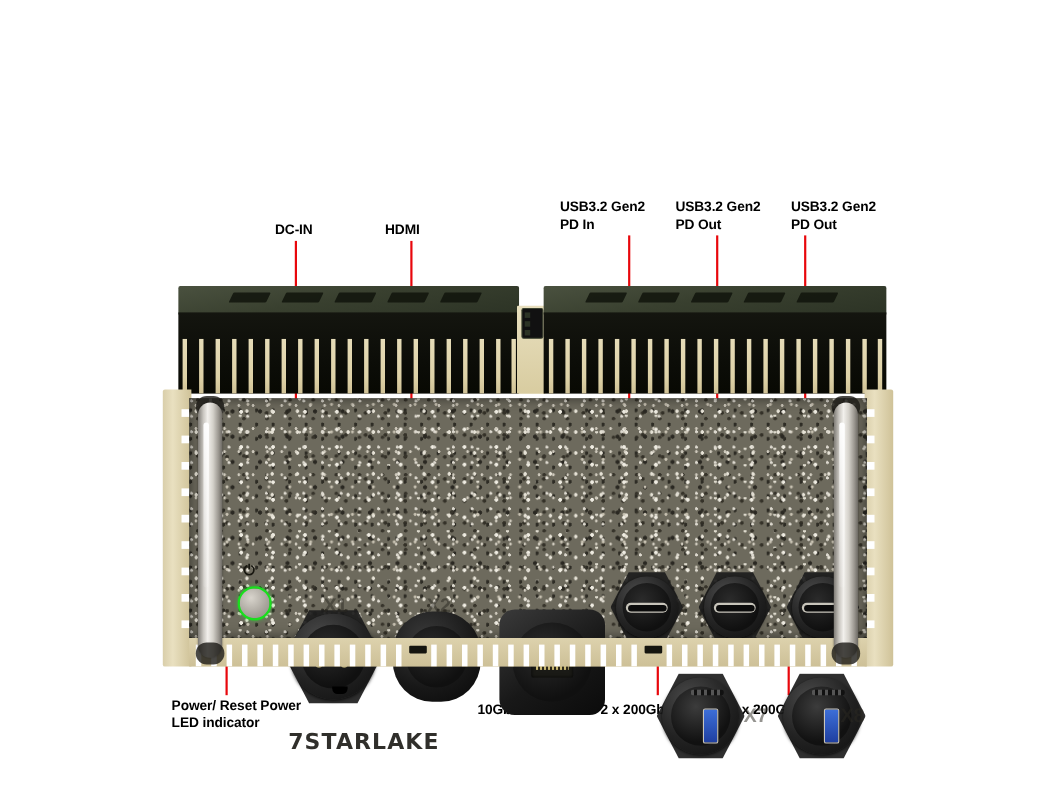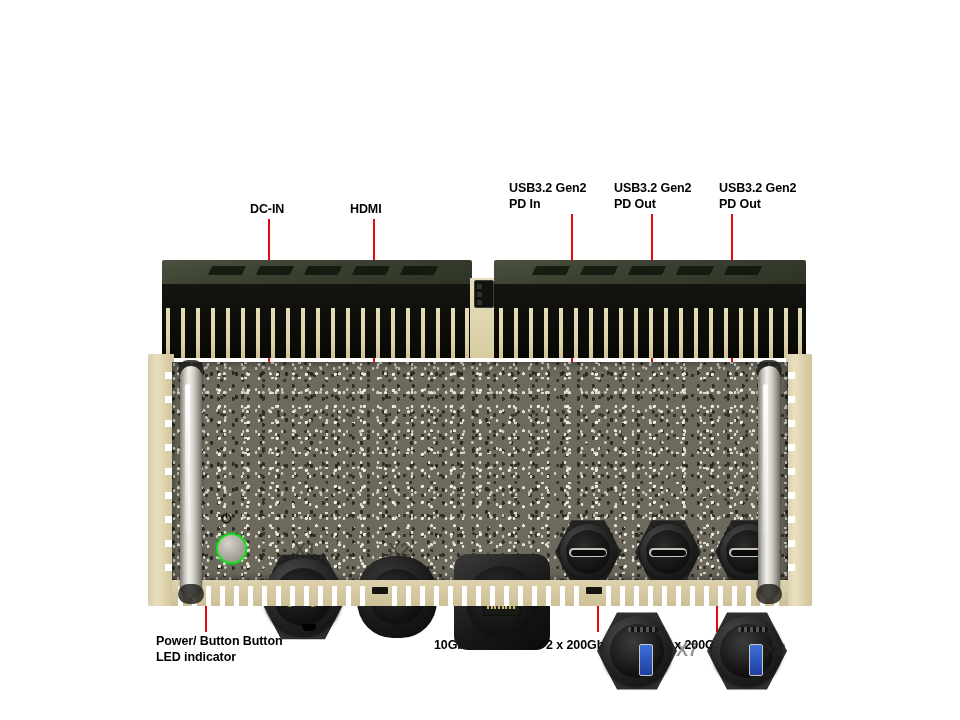--- a/index.html
+++ b/index.html
@@ -173,21 +173,21 @@
 
   <div class="label" style="left:250px;top:202px;">DC-IN</div>
   <div class="label" style="left:350px;top:202px;">HDMI</div>
   <div class="label" style="left:509px;top:181px;">USB3.2 Gen2
 PD In</div>
   <div class="label" style="left:614px;top:181px;">USB3.2 Gen2
 PD Out</div>
   <div class="label" style="left:719px;top:181px;">USB3.2 Gen2
 PD Out</div>
 
-  <div class="label" style="left:156px;top:634px;">Power/ Button Button
+  <div class="label" style="left:156px;top:634px;">Power/ Reset Power
 LED indicator</div>
   <div class="label" style="left:434px;top:638px;">10GbE LAN</div>
   <div class="label" style="left:546px;top:638px;">2 x 200GbE MPO</div>
   <div class="label" style="left:664px;top:638px;">2 x 200GbE MPO</div>
 
   <div class="leader" style="left:268px;top:219px;height:215px;"></div>
   <div class="dot" style="left:264px;top:429px;"></div>
 
   <div class="leader" style="left:373px;top:219px;height:215px;"></div>
   <div class="dot" style="left:369px;top:429px;"></div>
@@ -393,20 +393,21 @@
       <div class="conn mpo m2">
         <div class="hex"></div>
           <div class="ring"></div>
         <div class="inner">
             <div class="mpo-top"></div>
             <div class="mpo-key"></div>
           </div>
       </div>
       <div class="xmark" style="left:592px;top:278px">X8</div>
 
+      <div class="brand">7STARLAKE</div>
     </div>
 
     <div class="botfins">
       <div class="bf" style="left:6px"></div>
         <div class="bf" style="left:20px"></div>
       <div class="bf" style="left:34px"></div>
         <div class="bf" style="left:48px"></div>
       <div class="bf" style="left:62px"></div>
         <div class="bf" style="left:76px"></div>
       <div class="bf" style="left:90px"></div>

